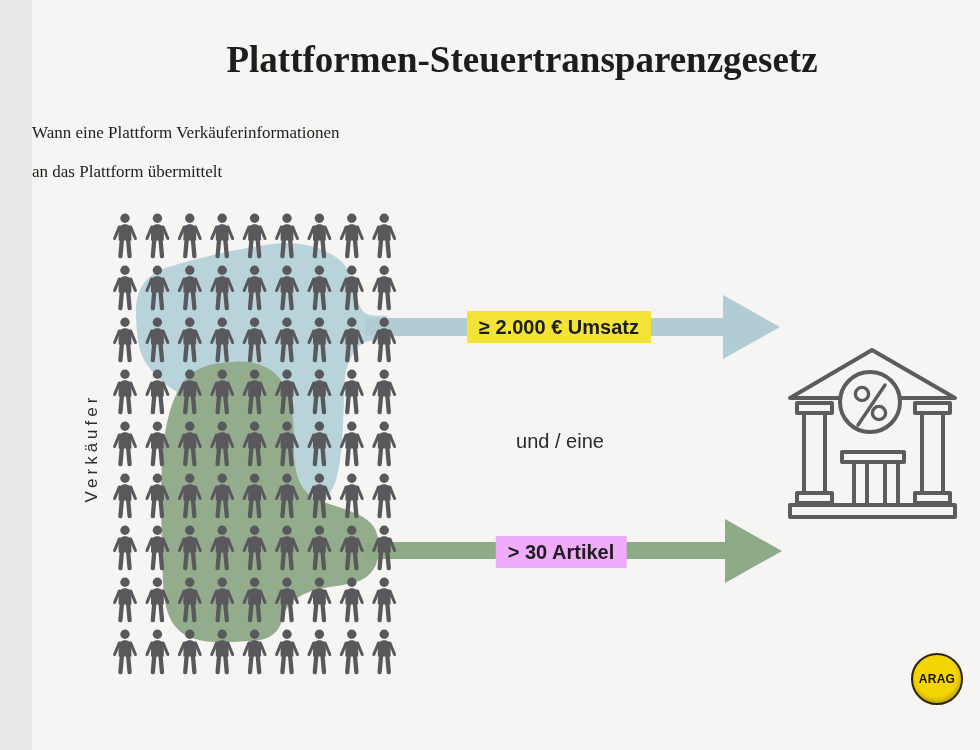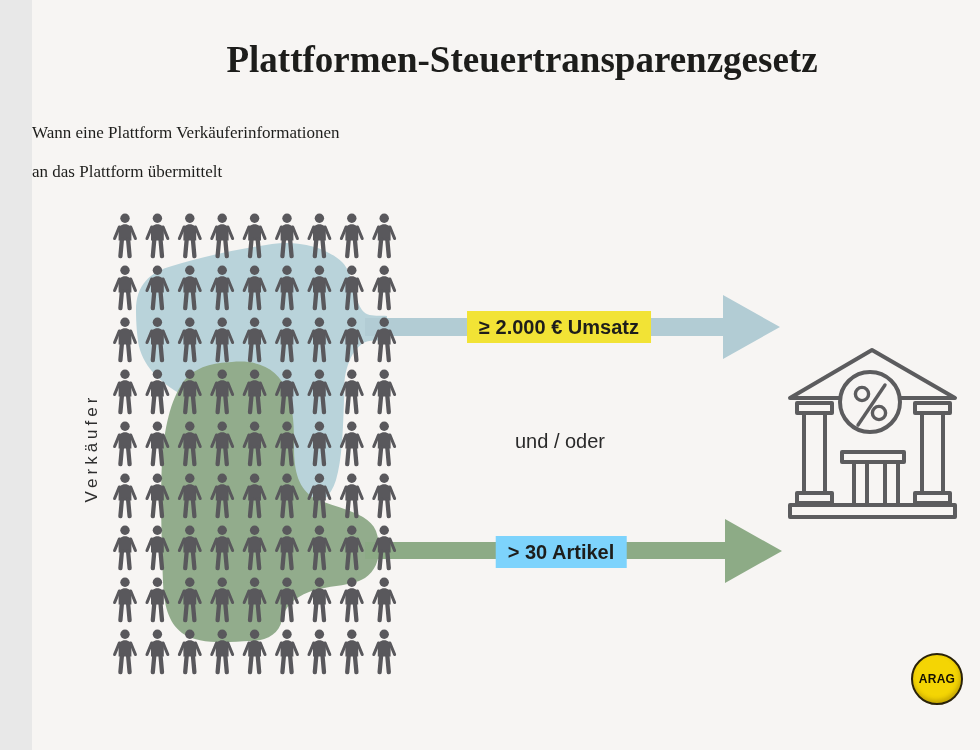--- a/index.html
+++ b/index.html
@@ -209,21 +209,21 @@
 
   <div class="subtitle">
     <div>Wann eine Plattform Verkäuferinformationen</div>
     <div>an das Plattform übermittelt</div>
   </div>
 
   <div class="vlabel">Verkäufer</div>
 
   <div class="tag revenue" style="background: rgb(242, 227, 53);">≥ 2.000 € Umsatz</div>
 
-  <div class="connector">und / oder</div>
-
-  <div class="tag articles" style="background: #7dd3fc;">&gt; 30 Artikel</div>
+  <div class="connector">und / eine</div>
+
+  <div class="tag articles" style="background: #f0abfc;">&gt; 30 Artikel</div>
 
   <div class="arag" style="background: rgb(244, 213, 4);">
     <span>ARAG</span>
   </div>
 
 </div>
 
 </body></html>

